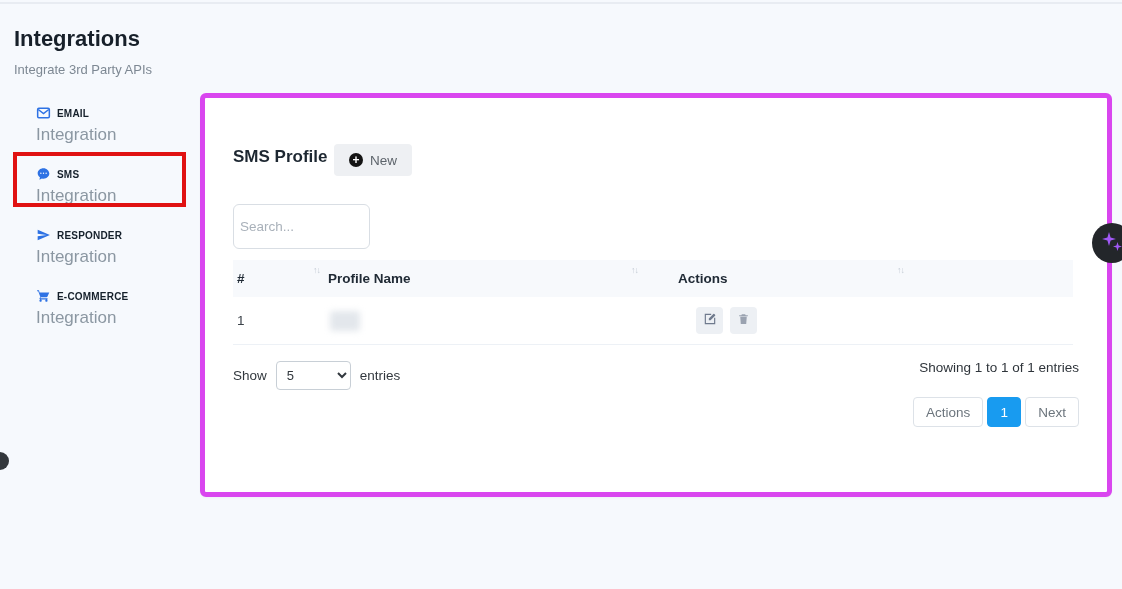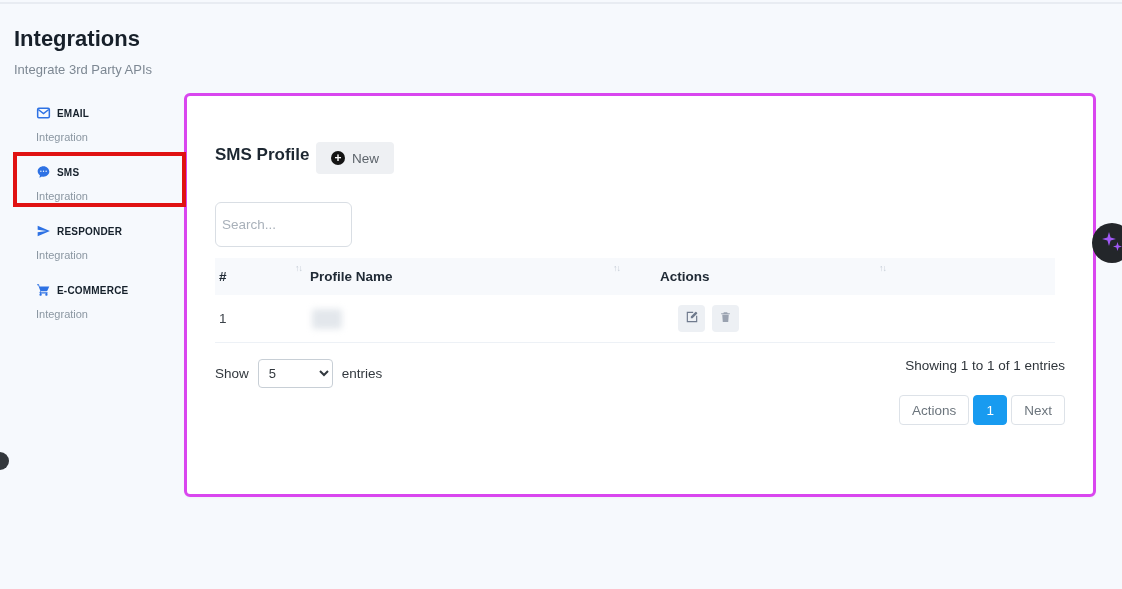--- a/index.html
+++ b/index.html
@@ -14,33 +14,33 @@
 
   
   .page-title { position:absolute; left:14px; top:26px; font-size:22px; font-weight:bold; color:#17202a; }
   .page-subtitle { position:absolute; left:14px; top:62px; font-size:13px; color:#7d8893; }
 
   
   .sidebar { position:absolute; left:36px; top:106px; width:160px; }
   .side-item { margin-bottom:22px; cursor:pointer; }
   .side-item .label-row { display:flex; align-items:center; gap:6px; }
   .side-item .label { font-size:10px; font-weight:bold; color:#15202b; letter-spacing:.2px; }
-  .side-item .sublabel { font-size:11px; color:#8b97a2; margin-top:11px; }
+  .side-item .sublabel { font-size:17px; color:#8b97a2; margin-top:5px; }
   .side-item svg { display:block; }
 
   
   .annotation-box {
     position:absolute; left:13px; top:152px; width:173px; height:55px;
     border:4px solid #e01212; z-index:6; pointer-events:none;
   }
 
   
   .card {
-    position:absolute; left:184px; top:93px; width:912px; height:404px;
-    background:#fff; border:3px solid #d946ef; border-radius:6px;
+    position:absolute; left:200px; top:93px; width:912px; height:404px;
+    background:#fff; border:5px solid #d946ef; border-radius:6px;
     box-shadow:0 1px 2px rgba(30,40,60,.03);
   }
   .panel-title { position:absolute; left:28px; top:49px; font-size:17px; font-weight:bold; color:#1d2731; }
   .new-btn {
     position:absolute; left:129px; top:46px; height:32px; padding:0 15px;
     display:flex; align-items:center; gap:7px;
     background:#eef0f3; border:none; border-radius:4px; cursor:pointer;
     font-size:13.5px; color:#5d646b; font-family:inherit;
   }
   .circle-plus {

